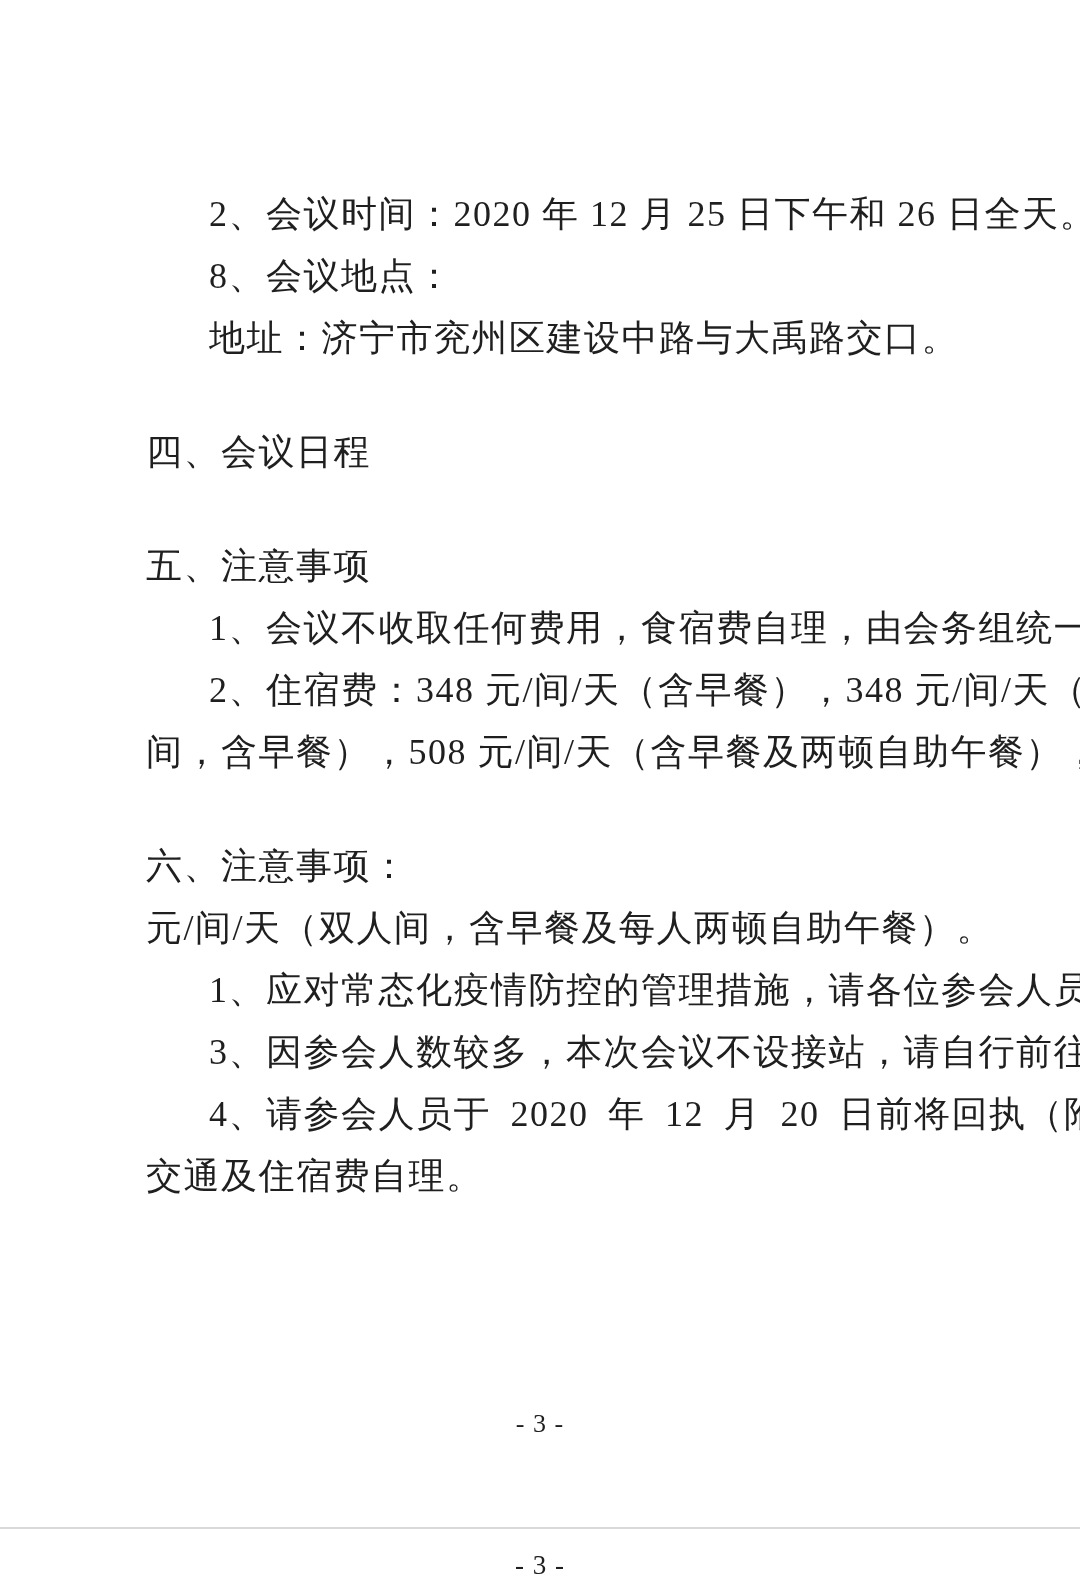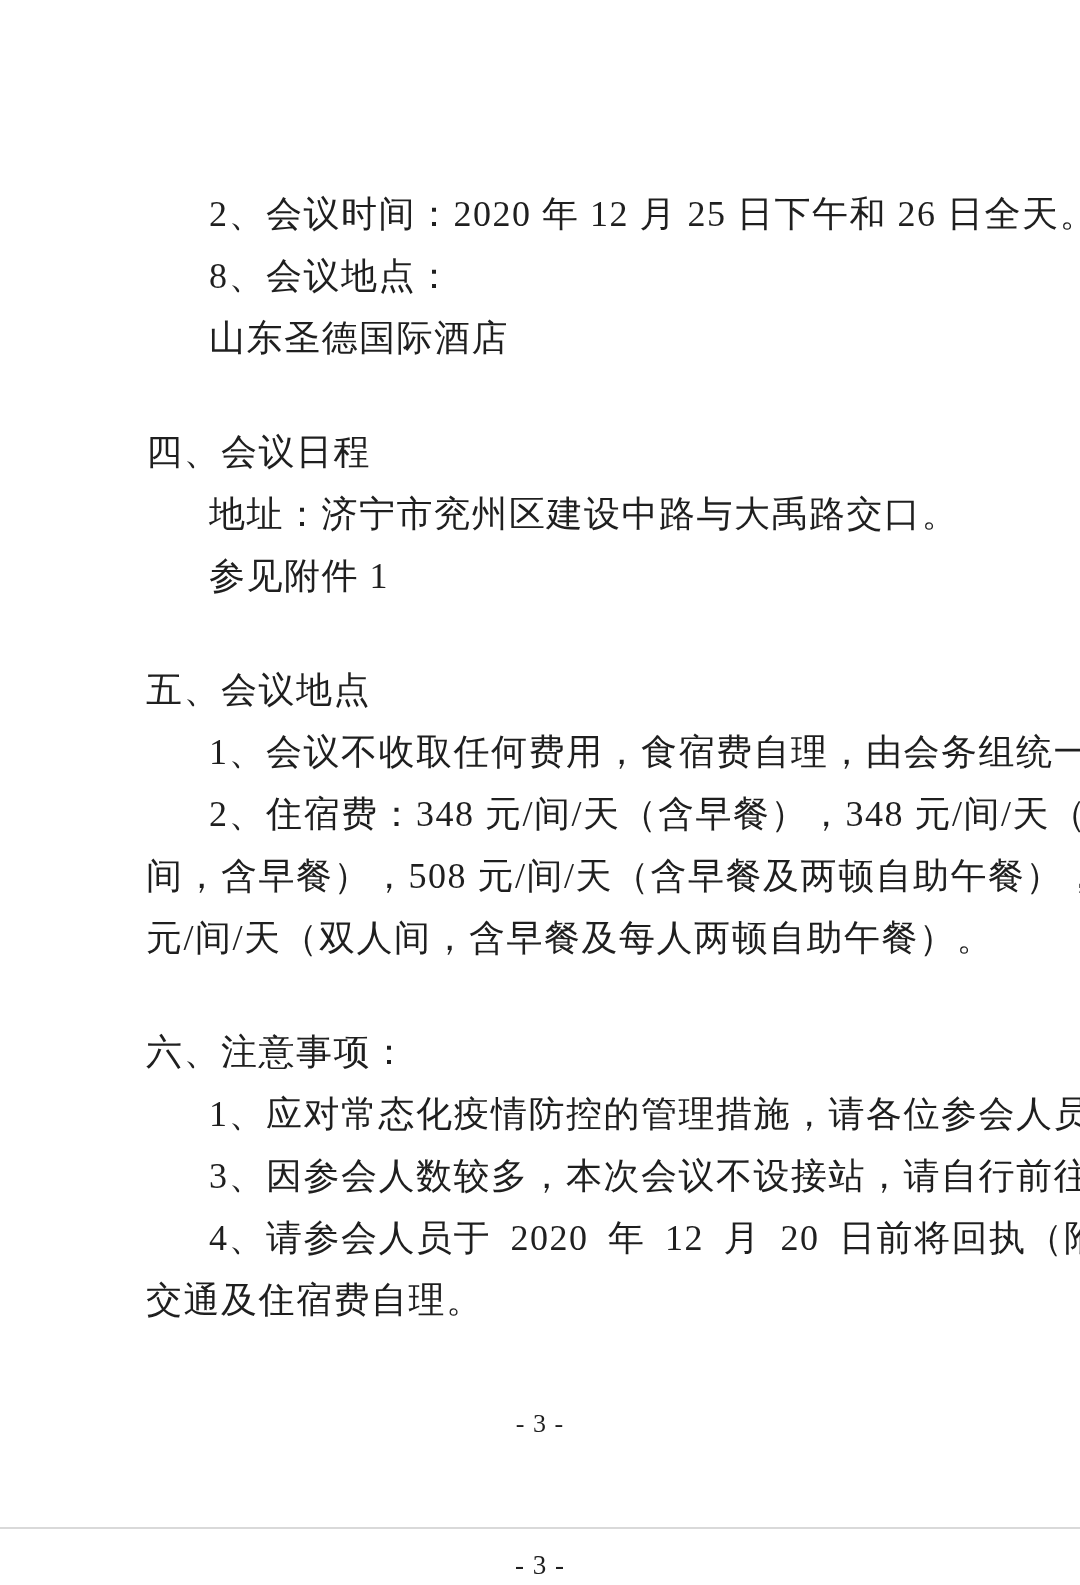--- a/index.html
+++ b/index.html
@@ -63,30 +63,28 @@
     letter-spacing: 1px;
     color: #1f1f1f;
   }
 </style>
 </head>
 <body>
 
 <div class="page-content">
   <p class="line indent">2、会议时间：2020 年 12 月 25 日下午和 26 日全天。</p>
   <p class="line indent">8、会议地点：</p>
-  <p class="line indent">山东圣德国际酒店</p>
+  <p class="line indent">地址：济宁市兖州区建设中路与大禹路交口。</p>
   <p class="line sect">四、会议日程</p>
-  <p class="line indent">地址：济宁市兖州区建设中路与大禹路交口。</p>
-  <p class="line indent">参见附件 1</p>
-  <p class="line sect">五、会议地点</p>
+  <p class="line sect">五、注意事项</p>
   <p class="line indent">1、会议不收取任何费用，食宿费自理，由会务组统一安排；</p>
   <p class="line indent">2、住宿费：348 元/间/天（含早餐），348 元/间/天（双人</p>
   <p class="line">间，含早餐），508 元/间/天（含早餐及两顿自助午餐），668</p>
+  <p class="line sect">六、注意事项：</p>
   <p class="line">元/间/天（双人间，含早餐及每人两顿自助午餐）。</p>
-  <p class="line sect">六、注意事项：</p>
   <p class="line indent">1、应对常态化疫情防控的管理措施，请各位参会人员做好</p>
   <p class="line indent">3、因参会人数较多，本次会议不设接站，请自行前往酒店。</p>
   <p class="line indent spread">4、请参会人员于 2020 年 12 月 20 日前将回执（附件 1）</p>
   <p class="line">交通及住宿费自理。</p>
 </div>
 
 <div class="pagenum-inner">- 3 -</div>
 <div class="page-divider"></div>
 <div class="pagenum-outer">- 3 -</div>
 

